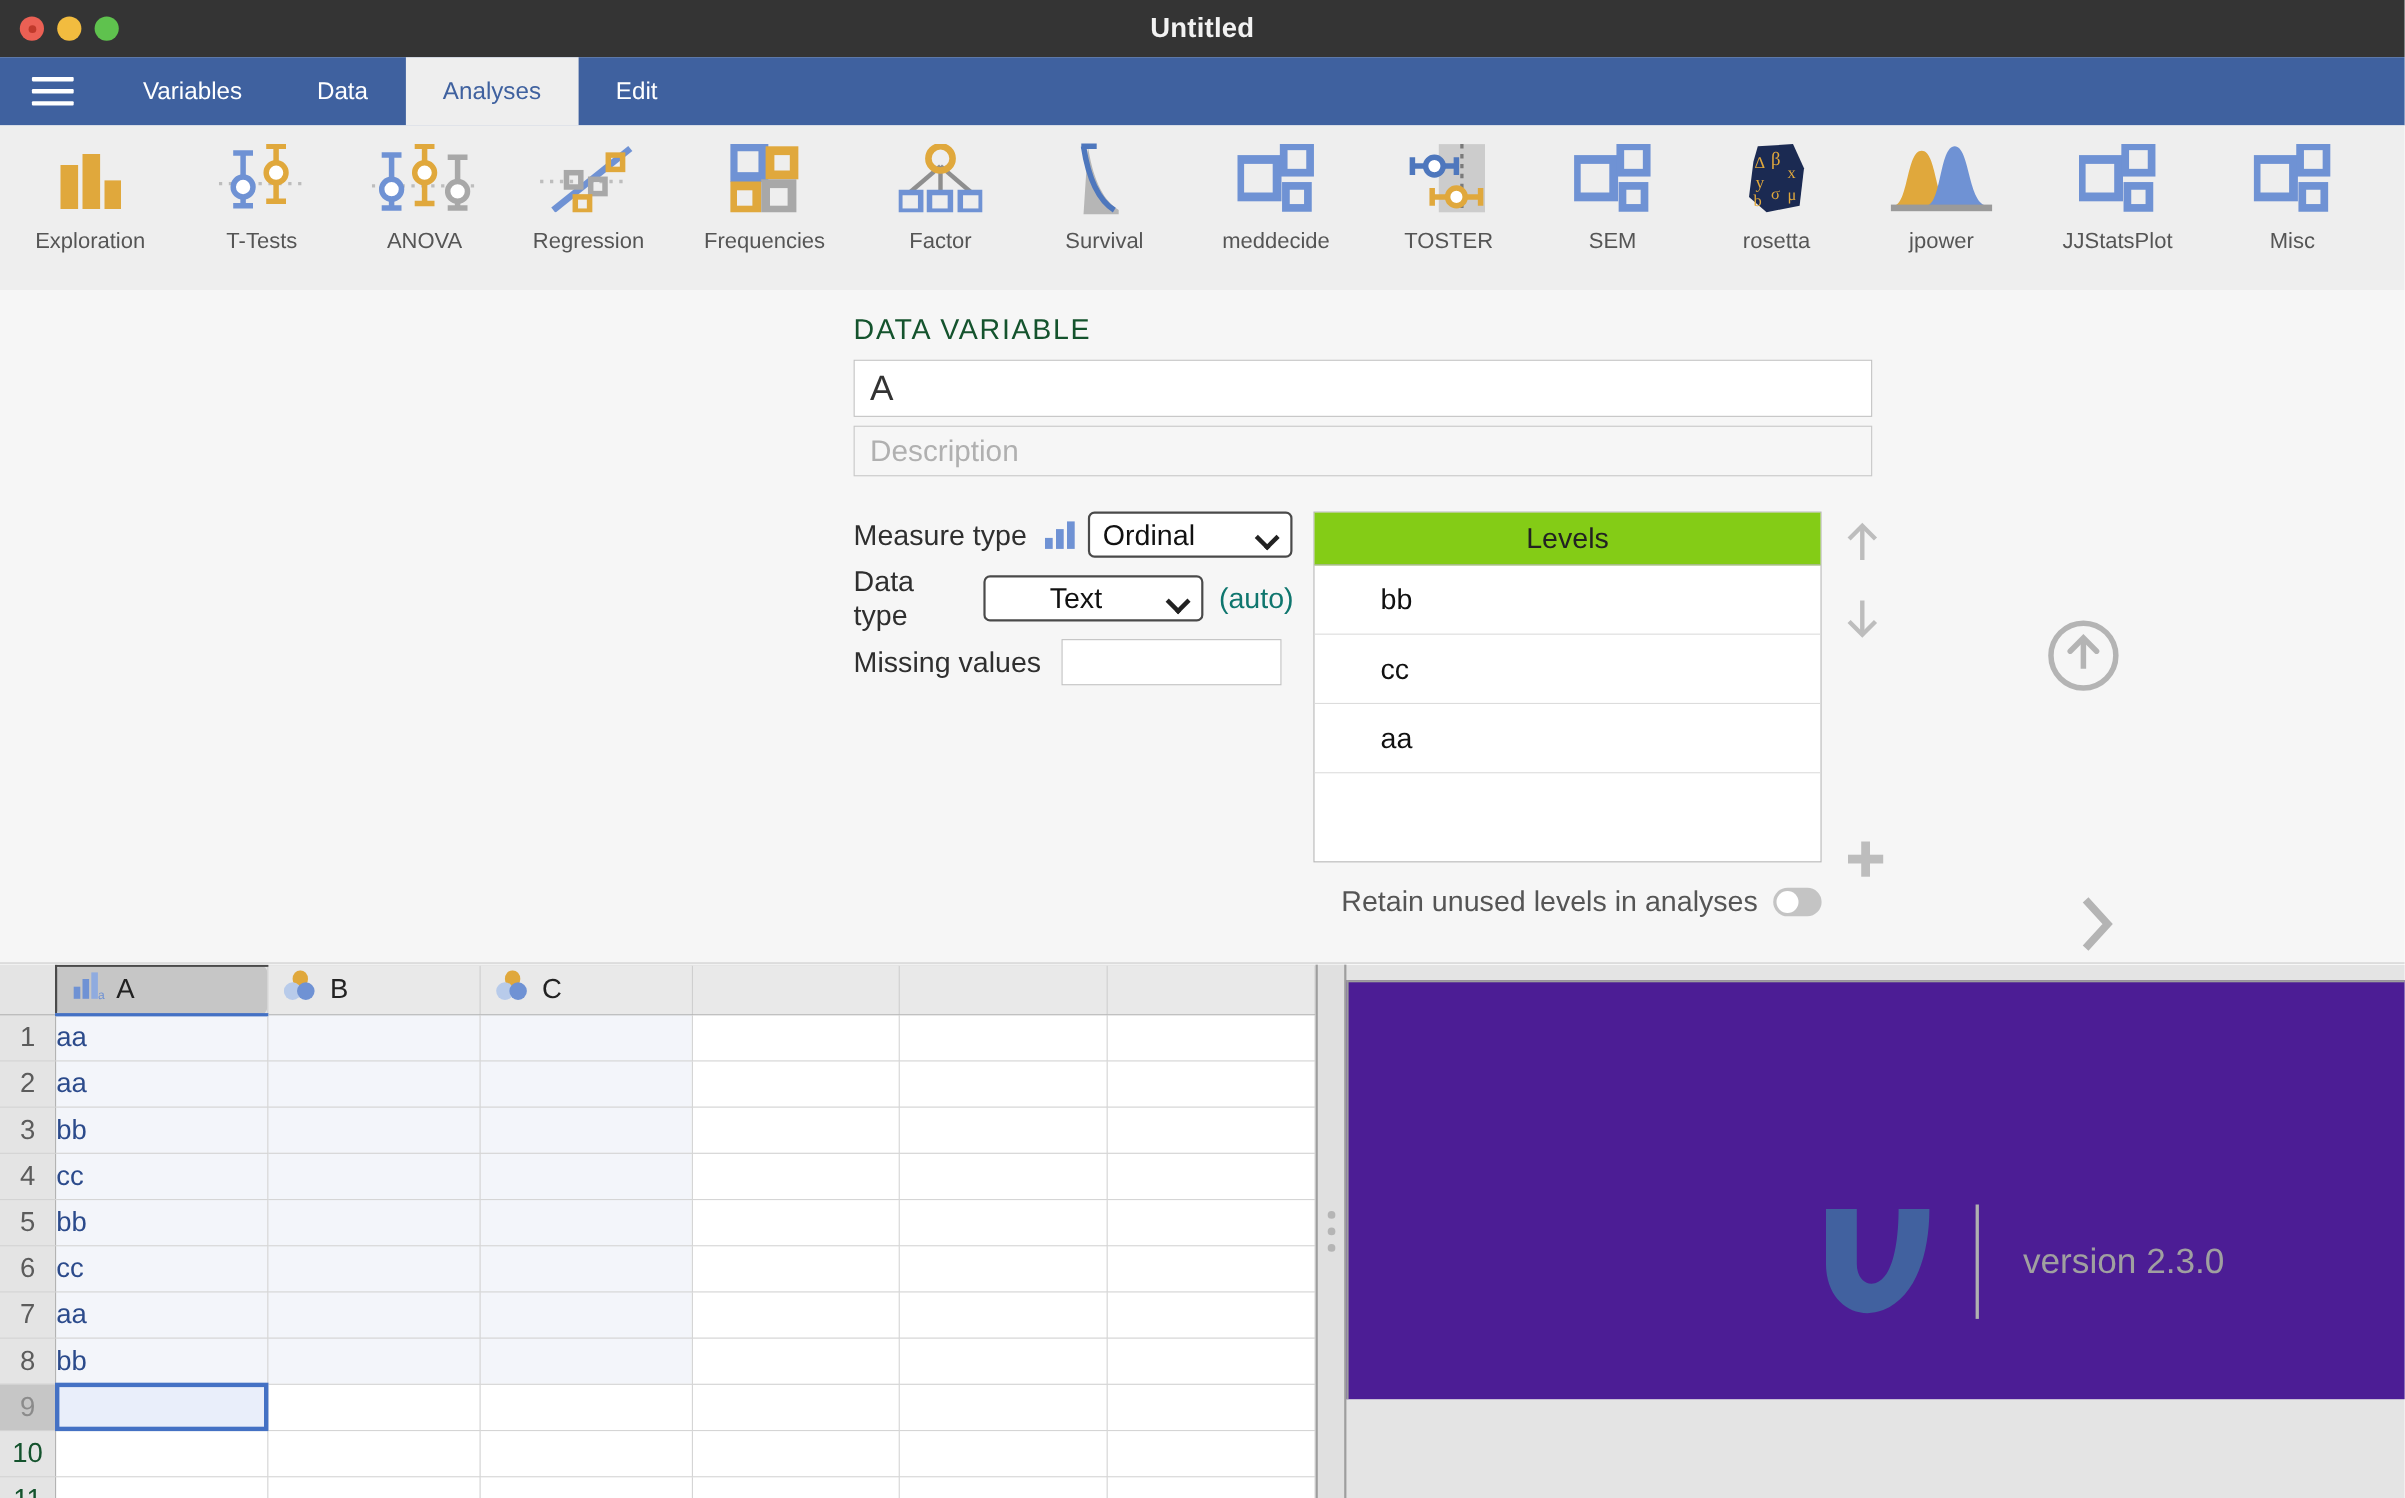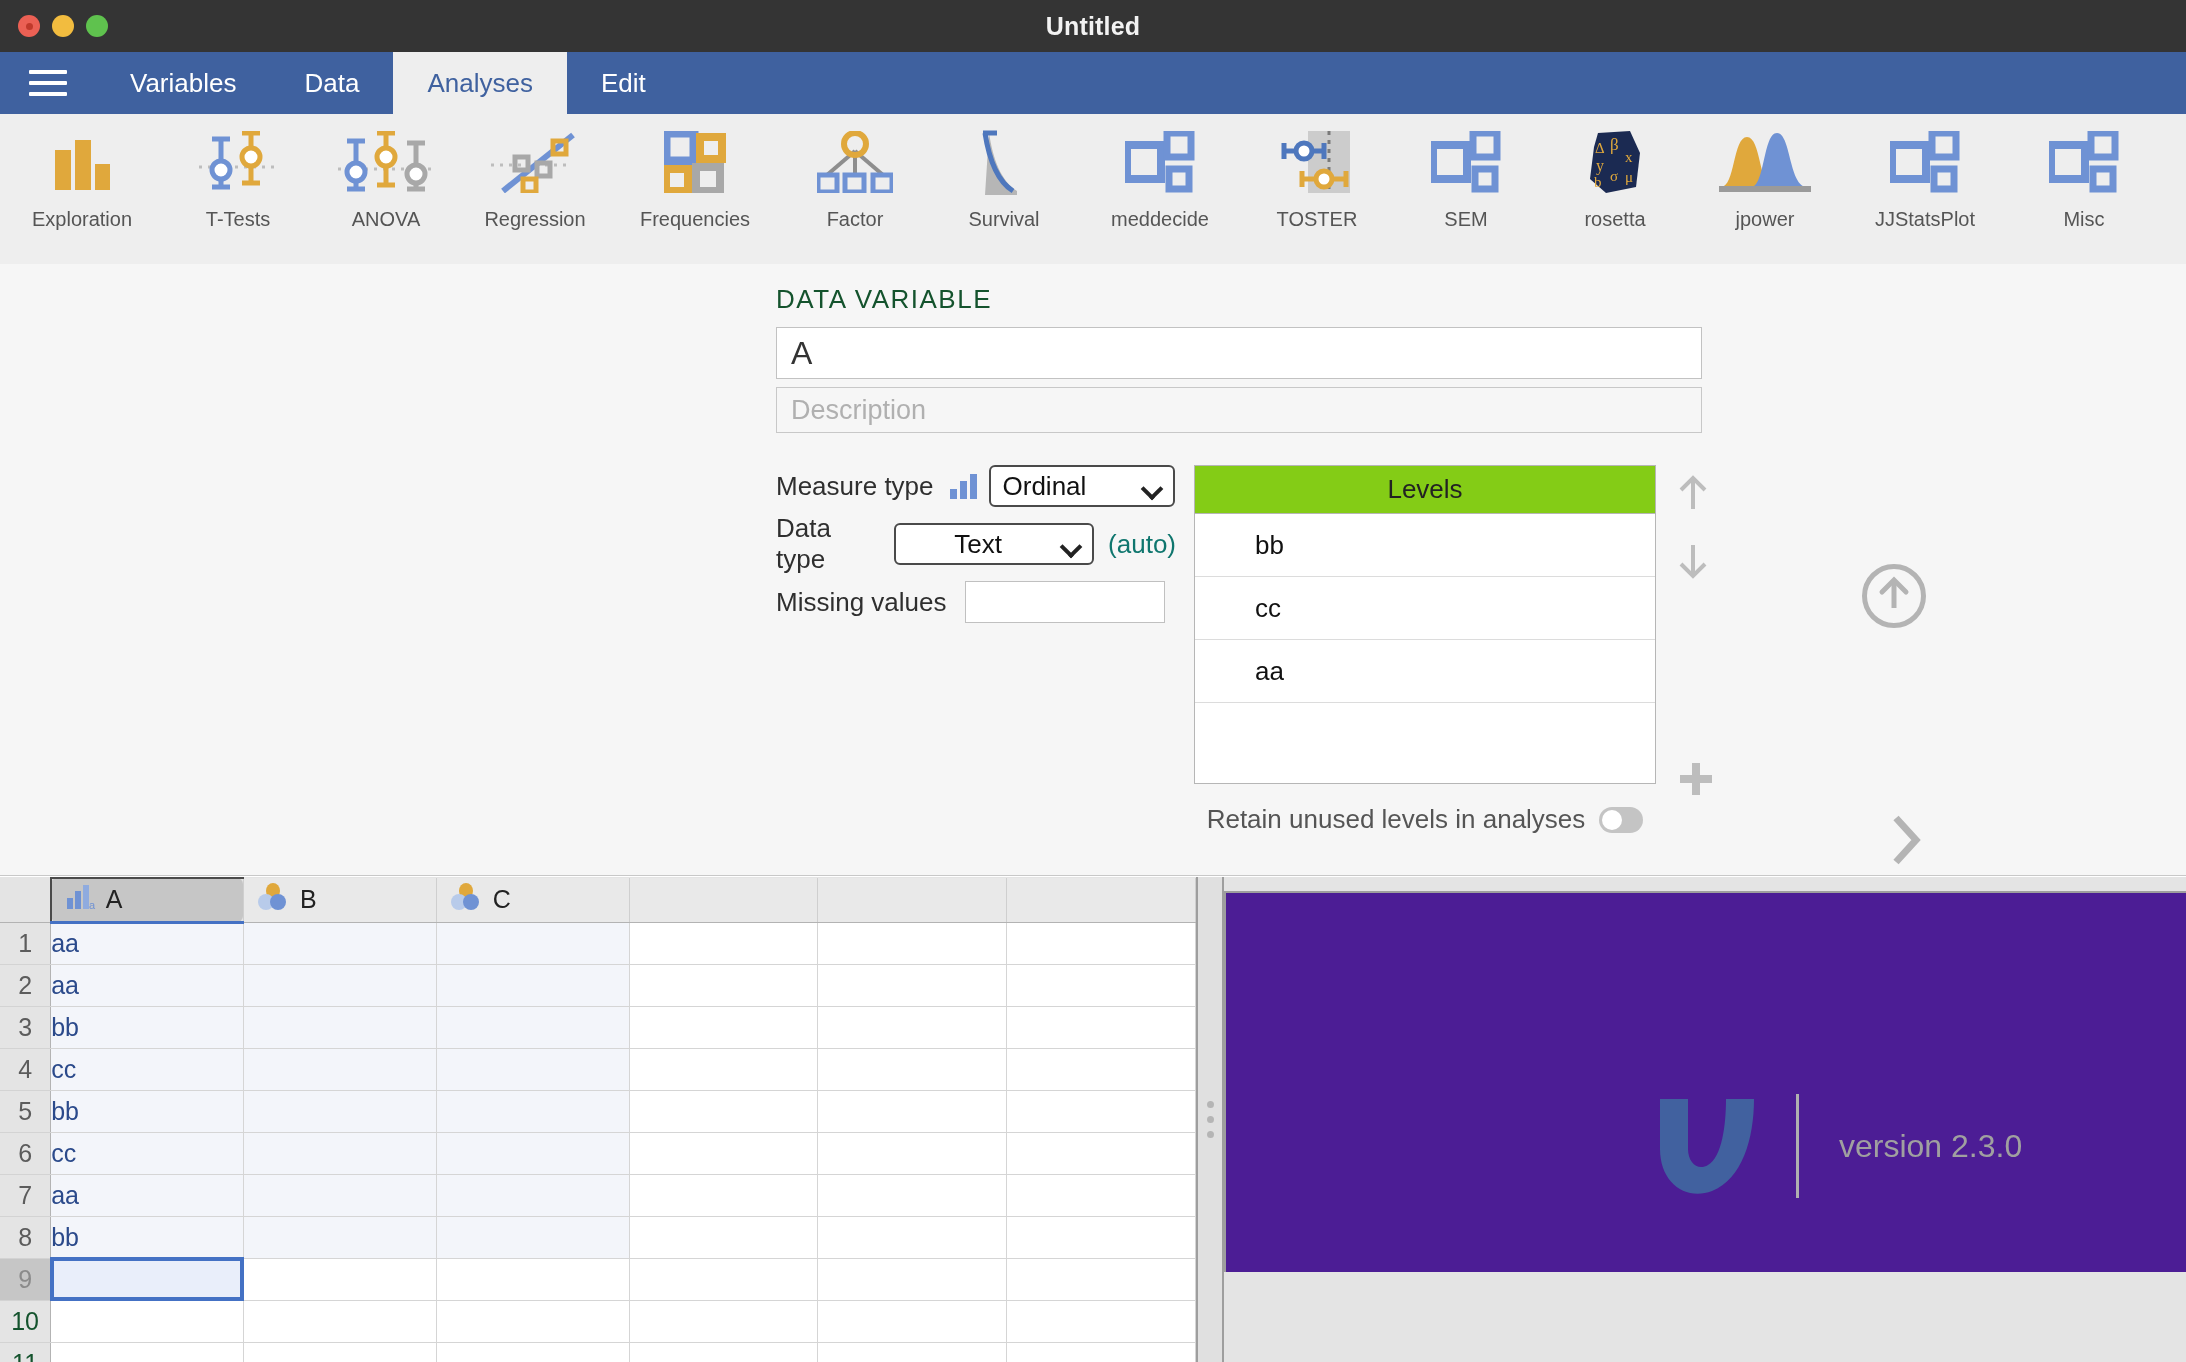--- a/index.html
+++ b/index.html
@@ -39,21 +39,21 @@
   }
   .hamburger {
     width: 96px; height: 62px;
     display: flex; flex-direction: column; justify-content: center;
     align-items: center; gap: 7px; cursor: pointer;
   }
   .hamburger span { display:block; width: 38px; height: 4px; background: #fff; border-radius:1px;}
   .tab {
     height: 62px; padding: 0 34px;
     display: flex; align-items: center; justify-content: center;
-    color: #ffffff; font-size: 26px; cursor: pointer;
+    color: #ffffff; font-size: 22px; cursor: pointer;
     white-space: nowrap;
   }
   .tab.active { background: #eeeeee; color: #3f619f; }
 
   
   .ribbon {
     position: absolute; top: 114px; left: 0; width: 2186px; height: 150px;
     background: #eeeeee;
     display: flex; align-items: flex-start; overflow: hidden;
   }
@@ -131,21 +131,21 @@
     display: flex; align-items: center; justify-content: center;
     font-size: 26px; color: #222;
   }
   .level-row {
     height: 63px; display: flex; align-items: center;
     padding-left: 60px; font-size: 26px; color: #111;
     border-bottom: 1px solid #dcdcdc;
   }
   .level-row.blank { height: 80px; border-bottom: none; }
   .retain {
-    margin-top: 20px; display: flex; align-items: center; justify-content: center;
+    margin-top: 20px; display: flex; align-items: center; justify-content: flex-end;
     width: 462px;
   }
   .retain-label { font-size: 26px; color: #555; }
   .toggle {
     margin-left: 14px; width: 44px; height: 26px; border-radius: 13px;
     background: #c4c4c4; position: relative; cursor: pointer;
   }
   .toggle::after {
     content: ""; position: absolute; left: 3px; top: 3px;
     width: 20px; height: 20px; border-radius: 50%; background: #fff;

